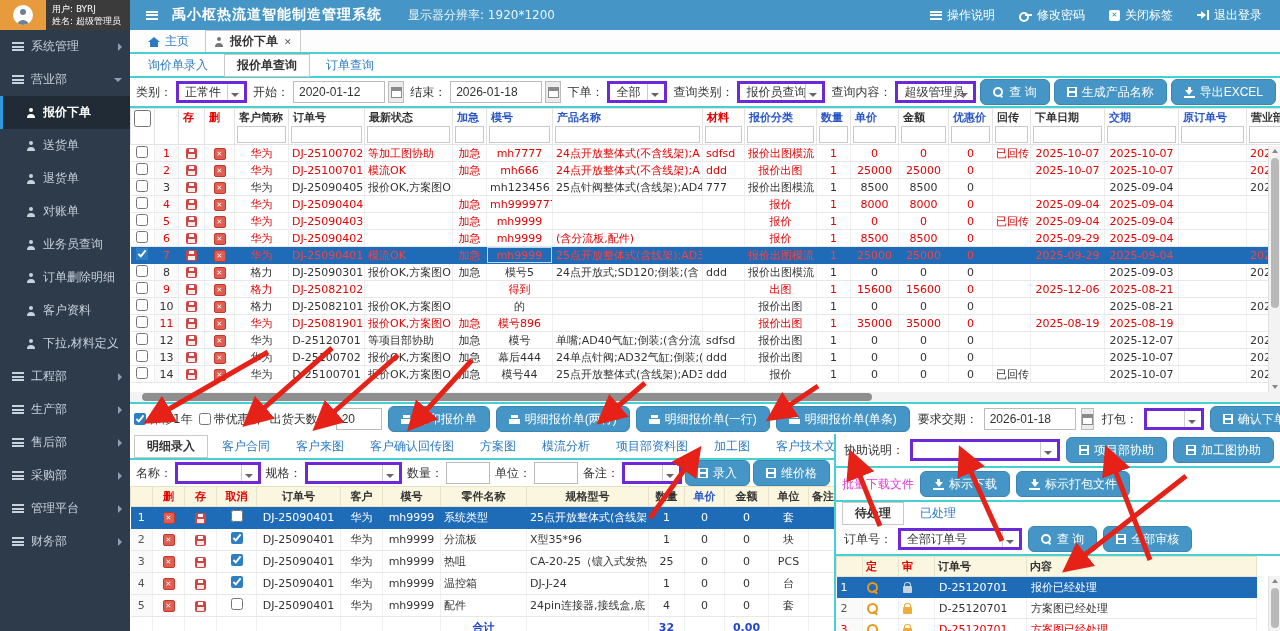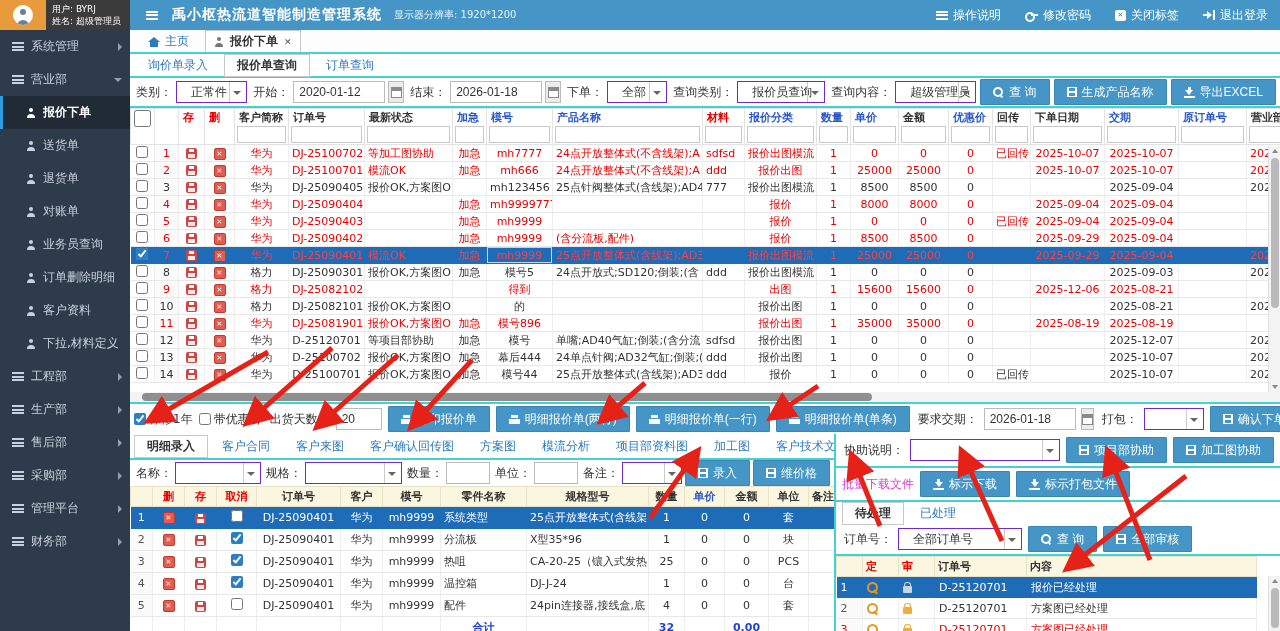--- a/index.html
+++ b/index.html
@@ -10,22 +10,22 @@
 
 .topbar{position:absolute;top:0;left:0;width:1280px;height:30px;background:#4596c6;display:flex;align-items:center}
 .userbox{width:130px;height:30px;display:flex;flex-shrink:0}
 .avatarwrap{width:46px;height:30px;background:#e89b3c;display:flex;align-items:center;justify-content:center}
 .avatar{width:20px;height:20px;border-radius:50%;background:#fff;position:relative;overflow:hidden}
 .avatar::before{content:"";position:absolute;top:4px;left:7px;width:6px;height:6px;border-radius:50%;background:#6b7f95}
 .avatar::after{content:"";position:absolute;bottom:-2px;left:4px;width:12px;height:7px;border-radius:6px 6px 0 0;background:#6b7f95}
 .usertext{flex:1;background:#3b3b3b;color:#fff;font-size:9px;padding:3px 0 0 6px;line-height:12px;white-space:nowrap}
 .topmenu-ic{margin:0 14px 0 16px;color:#fff}
 .app-title{color:#fff;font-weight:bold;font-size:14px;letter-spacing:1px}
-.app-res{color:#eaf4fa;font-size:10px;margin-left:12px}
-.toplinks{margin-left:auto;display:flex;align-items:center;gap:24px;padding-right:12px}
+.app-res{color:#eaf4fa;font-size:12px;margin-left:26px}
+.toplinks{margin-left:auto;display:flex;align-items:center;gap:24px;padding-right:18px}
 .hlink{display:inline-flex;align-items:center;gap:5px;color:#fff;font-size:12px;cursor:pointer;white-space:nowrap}
 
 
 .sidebar{position:absolute;top:30px;left:0;width:130px;height:601px;background:#2e3b4a;overflow:hidden}
 .side-item{height:33px;display:flex;align-items:center;gap:7px;padding:0 8px 0 12px;color:#c8d2dc;font-size:12px;cursor:pointer;white-space:nowrap}
 .side-item.sub{padding-left:26px}
 .side-item.active{background:#202b36;color:#fff;font-weight:bold;border-left:3px solid #2f9be0;padding-left:23px}
 .side-item .lbl{flex:1;overflow:hidden}
 .tri{width:0;height:0;display:inline-block}
 .tri-r{border-left:4px solid #8fa0b0;border-top:4px solid transparent;border-bottom:4px solid transparent}
@@ -39,27 +39,27 @@
 .tab-active{display:inline-flex;align-items:center;gap:6px;border:1px solid #c9c9c9;border-bottom:none;background:#fff;padding:2px 8px;font-size:12px;font-weight:bold;cursor:pointer}
 .tab-close{font-size:9px;color:#555;cursor:pointer}
 .tab-close::after{content:"✕"}
 .subtabrow{height:22px;display:flex;align-items:center;gap:4px;padding-left:6px}
 .stab{color:#2b7ac2;font-size:12px;padding:2px 12px;cursor:pointer;white-space:nowrap}
 .stab.on{color:#333;font-weight:bold;border:1px solid #c9c9c9;background:#fff}
 
 
 .filterrow{height:28px;display:flex;align-items:center;padding:0 4px;gap:4px;white-space:nowrap}
 .flabel{font-size:12px;color:#333;margin-left:2px}
-.sel{position:relative;display:inline-flex;align-items:center;height:22px;border:1px solid #6d28d9;background:#fff;padding:0 22px 0 14px;min-width:60px;font-size:12px;cursor:pointer}
+.sel{position:relative;display:inline-flex;align-items:center;height:22px;border:3px solid #6d28d9;background:#fff;padding:0 22px 0 6px;min-width:60px;font-size:12px;cursor:pointer}
 .sel::before{content:"";position:absolute;right:16px;top:0;bottom:0;border-left:1px solid #ccc}
 .sel::after{content:"";position:absolute;right:5px;top:9px;border-top:4px solid #666;border-left:4px solid transparent;border-right:4px solid transparent}
 .dateinp{height:22px;border:1px solid #bbb;padding:0 5px;font-size:12px;width:92px;color:#333}
 .numinp{height:22px;border:1px solid #bbb;padding:0 5px;font-size:12px;width:46px;color:#333}
 .calbtn{width:22px;height:22px;background:#ececec;border:1px solid #bbb;margin-left:-1px;display:inline-flex;align-items:center;justify-content:center;cursor:pointer}
-.btn{display:inline-flex;align-items:center;gap:5px;background:#4596c6;color:#fff;border:1px solid #3a86b2;border-radius:1px;padding:12px 12px;height:24px;font-size:12px;cursor:pointer;white-space:nowrap}
+.btn{display:inline-flex;align-items:center;gap:5px;background:#4596c6;color:#fff;border:1px solid #3a86b2;border-radius:6px;padding:12px 12px;height:24px;font-size:12px;cursor:pointer;white-space:nowrap}
 
 
 .maintable-wrap{position:relative;height:286px;overflow:hidden;border-top:2px solid #45d0d2}
 .mtable{border-collapse:collapse;table-layout:fixed;width:1172px}
 .mtable th{border:1px solid #e3e3e3;background:#fff;font-weight:bold;font-size:11px;padding:1px 2px;vertical-align:top;height:36px}
 .mtable th .hl{height:16px;line-height:16px;text-align:left;padding-left:2px;overflow:hidden;white-space:nowrap}
 .mtable th input{width:100%;height:17px;border:1px solid #c9c9c9;font-size:10px;padding:0 2px}
 .mtable td{border-right:1px solid #efefef;border-bottom:1px solid #e8e8e8;height:17px;font-size:11px;padding:0 3px;white-space:nowrap;overflow:hidden;text-align:center}
 .mtable td.l{text-align:left}
 .mtable tr.red td{color:#e60000}

